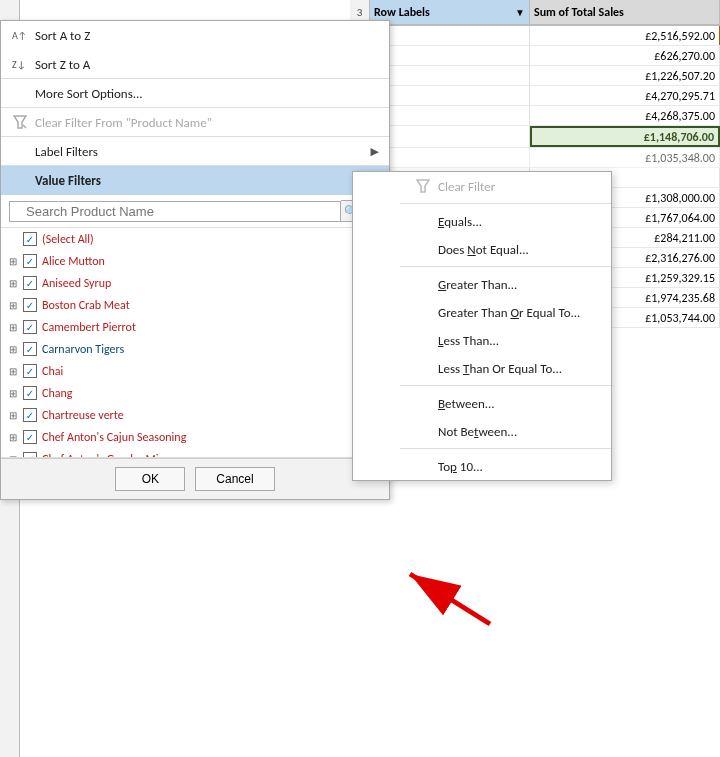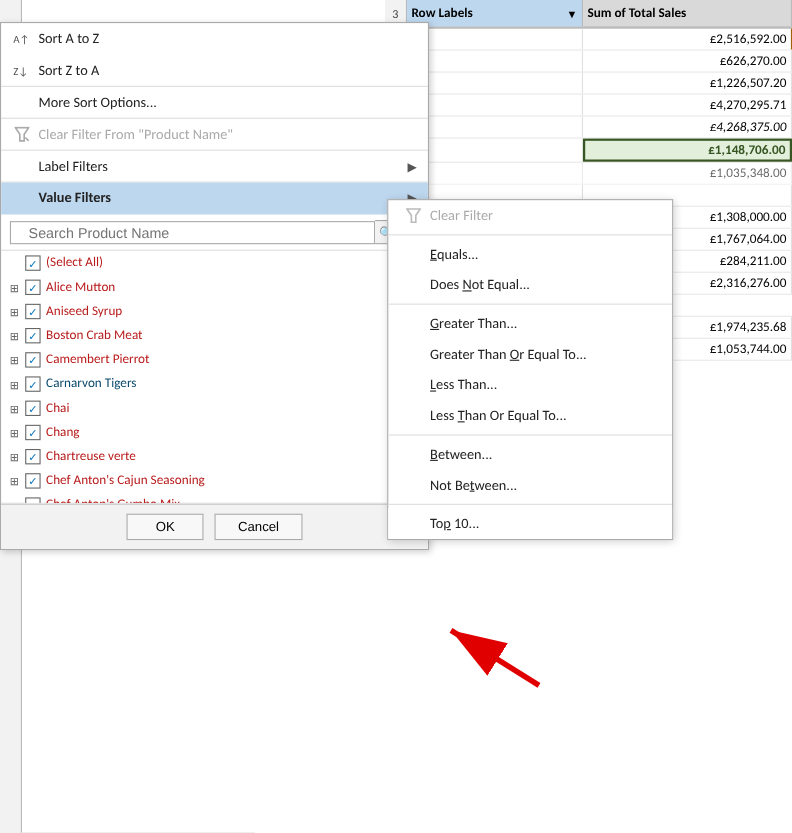--- a/index.html
+++ b/index.html
@@ -164,27 +164,28 @@
       border: 1px solid #aaa;
       background: #f8f8f8;
       cursor: pointer;
       font-size: 12px;
       min-width: 70px;
     }
 
     
     .submenu-panel {
       position: absolute;
-      top: 181px;
+      top: 171px;
       left: 352px;
       width: 260px;
       background: #fff;
       border: 1px solid #aaa;
       box-shadow: 2px 2px 8px rgba(0,0,0,0.2);
       z-index: 20;
+      padding-left: 47px;
     }
 
     .submenu-row {
       display: flex;
       align-items: center;
       padding: 5px 14px;
       min-height: 26px;
       cursor: pointer;
     }
 
@@ -297,21 +298,21 @@
       <div style="flex:1;border-right:1px solid #e0e0e0;text-align:right;padding:0 4px;font-size:12px;display:flex;align-items:center;justify-content:flex-end;">£1,226,507.20</div>
     </div>
     <div style="display:flex;height:20px;border-bottom:1px solid #e8e8e8;">
       <div style="width:20px;background:#f2f2f2;border-right:1px solid #bbb;font-size:11px;color:#444;display:flex;align-items:center;justify-content:center;">7</div>
       <div style="width:160px;border-right:1px solid #e0e0e0;"></div>
       <div style="flex:1;border-right:1px solid #e0e0e0;text-align:right;padding:0 4px;font-size:12px;display:flex;align-items:center;justify-content:flex-end;">£4,270,295.71</div>
     </div>
     <div style="display:flex;height:20px;border-bottom:1px solid #e8e8e8;">
       <div style="width:20px;background:#f2f2f2;border-right:1px solid #bbb;font-size:11px;color:#444;display:flex;align-items:center;justify-content:center;">8</div>
       <div style="width:160px;border-right:1px solid #e0e0e0;"></div>
-      <div style="flex:1;border-right:1px solid #e0e0e0;padding:0 4px;font-size:12px;display:flex;align-items:center;justify-content:flex-end;font-style:italic;">£4,268,375.00</div>
+      <div style="flex:1;border-right:1px solid #e0e0e0;padding:0 4px;font-size:12px;display:flex;align-items:center;justify-content:flex-end;">£4,268,375.00</div>
     </div>
 
     <div style="display:flex;height:22px;border-bottom:1px solid #e8e8e8;">
       <div style="width:20px;background:#f2f2f2;border-right:1px solid #bbb;font-size:11px;color:#444;display:flex;align-items:center;justify-content:center;">9</div>
       <div style="width:160px;border-right:1px solid #e0e0e0;"></div>
       <div style="flex:1;border:2px solid #375623;background:#e2efda;text-align:right;padding:0 4px;font-size:12px;display:flex;align-items:center;justify-content:flex-end;color:#375623;font-weight:bold;">£1,148,706.00</div>
     </div>
     <div style="display:flex;height:20px;border-bottom:1px solid #e8e8e8;opacity:0.6;">
       <div style="width:20px;background:#f2f2f2;border-right:1px solid #bbb;font-size:11px;color:#444;display:flex;align-items:center;justify-content:center;">10</div>
       <div style="width:160px;border-right:1px solid #e0e0e0;"></div>
@@ -338,20 +339,21 @@
       <div style="flex:1;border-right:1px solid #e0e0e0;text-align:right;padding:0 4px;font-size:12px;display:flex;align-items:center;justify-content:flex-end;">£284,211.00</div>
     </div>
     <div style="display:flex;height:20px;border-bottom:1px solid #e8e8e8;">
       <div style="width:20px;background:#f2f2f2;border-right:1px solid #bbb;font-size:11px;color:#444;display:flex;align-items:center;justify-content:center;">15</div>
       <div style="width:160px;border-right:1px solid #e0e0e0;"></div>
       <div style="flex:1;border-right:1px solid #e0e0e0;text-align:right;padding:0 4px;font-size:12px;display:flex;align-items:center;justify-content:flex-end;">£2,316,276.00</div>
     </div>
     <div style="display:flex;height:20px;border-bottom:1px solid #e8e8e8;">
       <div style="width:20px;background:#f2f2f2;border-right:1px solid #bbb;font-size:11px;color:#444;display:flex;align-items:center;justify-content:center;">16</div>
       <div style="width:160px;border-right:1px solid #e0e0e0;"></div>
+      <div style="flex:1;border-right:1px solid #e0e0e0;text-align:right;padding:0 4px;font-size:12px;display:flex;align-items:center;justify-content:flex-end;">£1,259,329.15</div>
     </div>
     <div style="display:flex;height:20px;border-bottom:1px solid #e8e8e8;">
       <div style="width:20px;background:#f2f2f2;border-right:1px solid #bbb;font-size:11px;color:#444;display:flex;align-items:center;justify-content:center;">17</div>
       <div style="width:160px;border-right:1px solid #e0e0e0;"></div>
       <div style="flex:1;border-right:1px solid #e0e0e0;text-align:right;padding:0 4px;font-size:12px;display:flex;align-items:center;justify-content:flex-end;">£1,974,235.68</div>
     </div>
     <div style="display:flex;height:20px;border-bottom:1px solid #e8e8e8;">
       <div style="width:20px;background:#f2f2f2;border-right:1px solid #bbb;font-size:11px;color:#444;display:flex;align-items:center;justify-content:center;">18</div>
       <div style="width:160px;border-right:1px solid #e0e0e0;"></div>
       <div style="flex:1;border-right:1px solid #e0e0e0;text-align:right;padding:0 4px;font-size:12px;display:flex;align-items:center;justify-content:flex-end;">£1,053,744.00</div>

